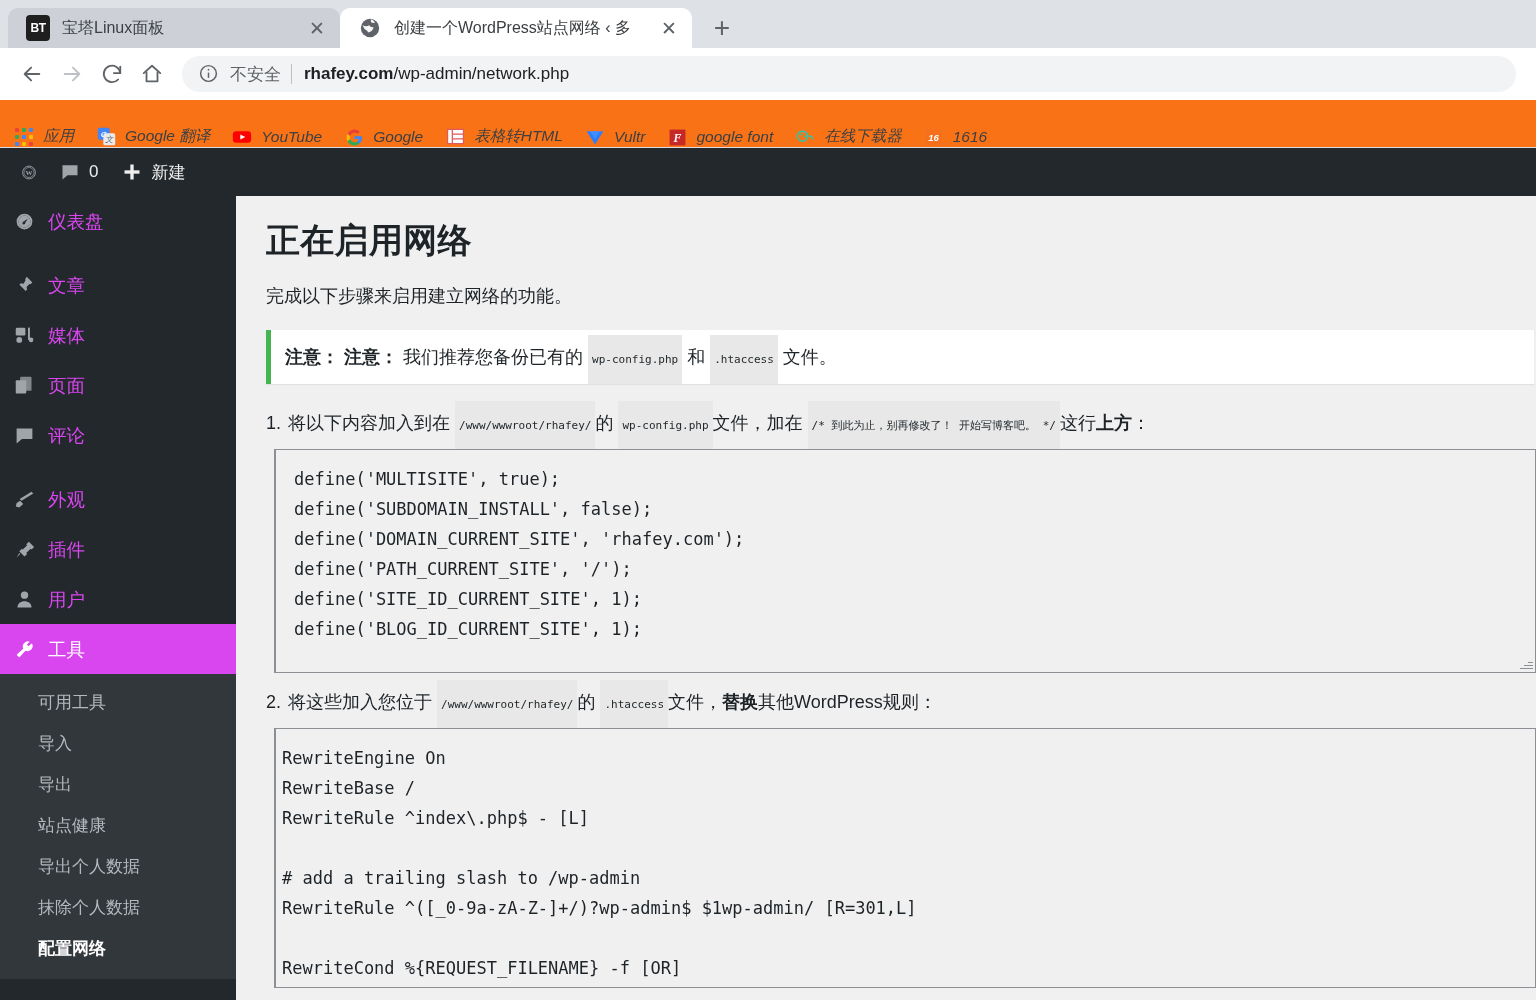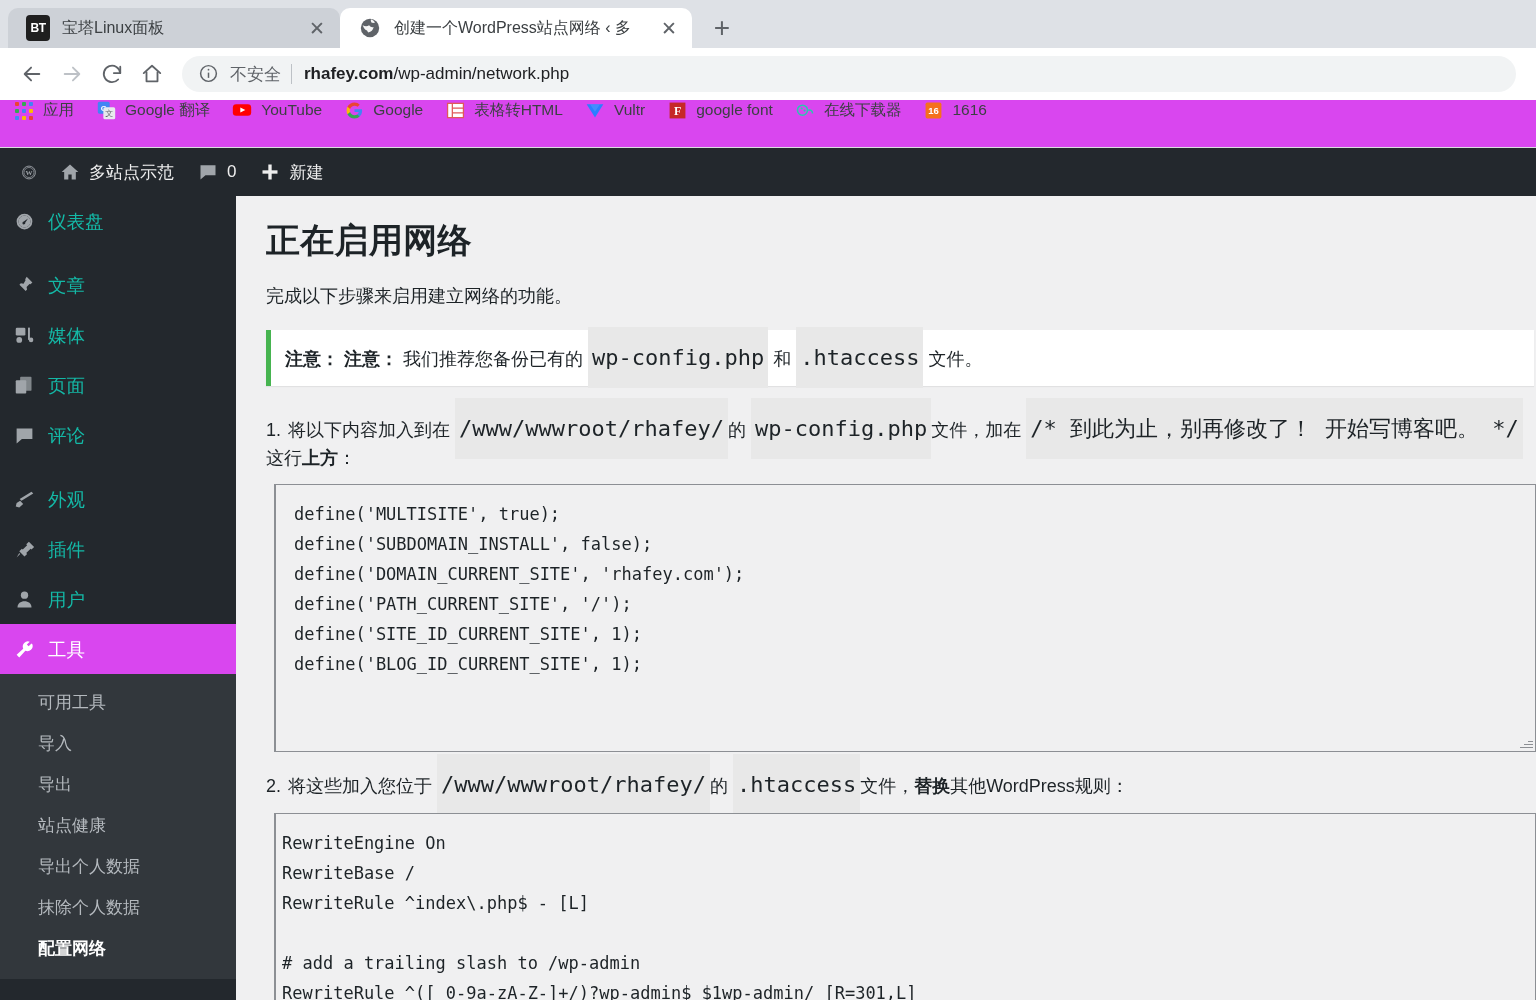--- a/index.html
+++ b/index.html
@@ -42,39 +42,39 @@
     flex:1 1 auto; height:36px; background:#f1f3f4; border-radius:18px;
     display:flex; align-items:center; padding:0 16px; margin-left:10px; margin-right:8px;
     font-size:17px; color:#202124;
   }
   .omnibox .infoico { width:22px; height:22px; margin-right:10px; flex:0 0 22px; color:#5f6368; }
   .notsecure { color:#5f6368; font-size:17px; margin-right:10px; white-space:nowrap; }
   .vdiv { width:1px; height:20px; background:#bdc1c6; margin-right:12px; }
   .url { color:#202124; font-size:17px; white-space:nowrap; }
   .url b { font-weight:700; }
 
-  .bookmarks { height:48px; background:#d946ef; display:flex; align-items:flex-start; padding:0 14px; border-bottom:1px solid #dadce0; }
+  .bookmarks { height:48px; background:#f97316; display:flex; align-items:flex-end; padding:0 14px; border-bottom:1px solid #dadce0;font-style:italic; }
   .bm { display:flex; align-items:center; margin-right:22px; font-size:15.5px; color:#3c4043; white-space:nowrap; }
   .bm .bmico { width:20px; height:20px; margin-right:9px; flex:0 0 20px; display:flex; align-items:center; justify-content:center; }
 
   .apps-grid { display:grid; grid-template-columns:repeat(3,4px); grid-template-rows:repeat(3,4px); gap:3px; }
   .apps-grid i { width:4px; height:4px; border-radius:1px; display:block; }
   .adminbar {
     height:48px; background:#23282d; color:#eeeeee; display:flex; align-items:center;
     padding-left:10px; font-size:17px; position:relative; z-index:5;
   }
   .ab-item { display:flex; align-items:center; height:48px; padding:0 12px; color:#eee; }
   .ab-item .ab-ico { margin-right:9px; display:flex; align-items:center; color:#a0a5aa; }
   .ab-logo { width:38px; display:flex; align-items:center; justify-content:center; }
 
   .wrapper { display:flex; height:calc(1000px - 48px - 48px - 52px - 48px); }
   .sidebar { width:236px; background:#23282d; flex:0 0 236px; position:relative; }
   .menu-item {
     display:flex; align-items:center; height:50px; padding-left:14px;
-    color:#14b8a6; font-size:18.5px; position:relative;
+    color:#d946ef; font-size:18.5px; position:relative;
   }
   .menu-item .mi-ico { width:34px; flex:0 0 34px; display:flex; align-items:center; color:#a0a5aa; }
   .menu-item.sep { margin-top:14px; }
   .menu-item.current { background:#d946ef; color:#fff; }
   .menu-item.current .mi-ico { color:#fff; }
   .menu-item.current::after {
     content:""; position:absolute; right:-8px; top:50%; margin-top:-8px;
     border-top:8px solid transparent; border-bottom:8px solid transparent; border-right:8px solid #f0f0f1;
   }
   .submenu { background:#32373c; padding:8px 0 10px; }
@@ -86,36 +86,36 @@
   p.lead { font-size:18px; color:#1d2327; margin-bottom:22px; }
 
   .notice {
     background:#fff; border-left:5px solid #46b450; box-shadow:0 1px 1px rgba(0,0,0,.06);
     padding:15px 14px; margin-right:2px; margin-bottom:26px; font-size:18px; color:#1d2327;
   }
   .notice strong { font-weight:700; }
 
   code, .code {
     font-family:"DejaVu Sans Mono","Liberation Mono",monospace;
-    background:#e8e8e8; padding:18px 4px; font-size:22px; color:#1d2327;
+    background:#e8e8e8; padding:18px 4px; font-size:11px; color:#1d2327;
   }
   ol.steps { list-style:none; counter-reset:st; }
   ol.steps > li { counter-increment:st; margin-bottom:16px; font-size:18px; color:#1d2327; }
   ol.steps > li .num { display:inline-block; width:22px; }
   .step-text { line-height:1.5; }
   .step-text b { font-weight:700; }
 
   .codebox {
     background:#f0f0f1; border:1px solid #8c8f94; border-left:2px solid #8c8f94;
     font-family:"DejaVu Sans Mono","Liberation Mono",monospace;
     font-size:17px; line-height:30px; color:#1d2327;
     padding:14px 0 14px 18px; margin:12px 0 0 8px; white-space:pre;
     position:relative; overflow:hidden;
   }
-  .codebox.b1 { height:268px; }
+  .codebox.b1 { height:224px; }
   .codebox.b2 { height:260px;padding-left:6px; }
   .resize-grip { position:absolute; right:2px; bottom:2px; width:14px; height:14px; }
   .resize-grip i { position:absolute; right:0; background:#8c8f94; height:1px; display:block; }
 </style>
 </head>
 <body>
 
 <div class="browser">
 
   <div class="tabstrip">
@@ -292,28 +292,20 @@
   </div>
 </div>
 
 <div class="adminbar">
   <div class="ab-item ab-logo">
     <svg width="27" height="27" viewBox="0 0 24 24">
         <circle cx="12" cy="12" r="11" fill="none" stroke="#a0a5aa" stroke-width="1.5"></circle>
         <circle cx="12" cy="12" r="8.6" fill="none" stroke="#a0a5aa" stroke-width="1.2"></circle>
         <text x="12" y="17" font-size="12" fill="#a0a5aa" text-anchor="middle" font-family="Liberation Serif, serif" font-weight="bold">W</text>
       </svg>
-  </div>
-  <div class="ab-item">
-    <span class="ab-ico">
-      <svg width="20" height="20" viewBox="0 0 24 24" fill="currentColor">
-          <path d="M12 3 L22 12 h-3 v9 h-5 v-6 h-4 v6 H5 v-9 H2 z"></path>
-        </svg>
-    </span>
-    <span>多站点示范</span>
   </div>
   <div class="ab-item">
     <span class="ab-ico">
       <svg width="20" height="20" viewBox="0 0 24 24" fill="currentColor">
           <path d="M3 4 h18 v12 H9 l-6 5 z"></path>
         </svg>
     </span>
     <span>0</span>
   </div>
   <div class="ab-item">

